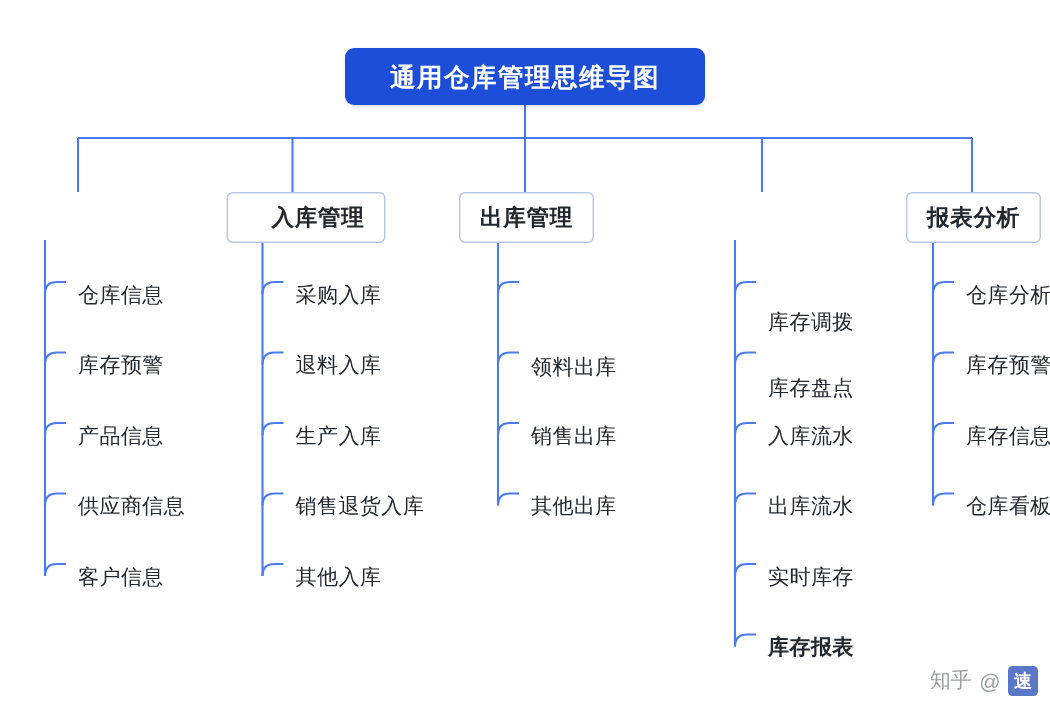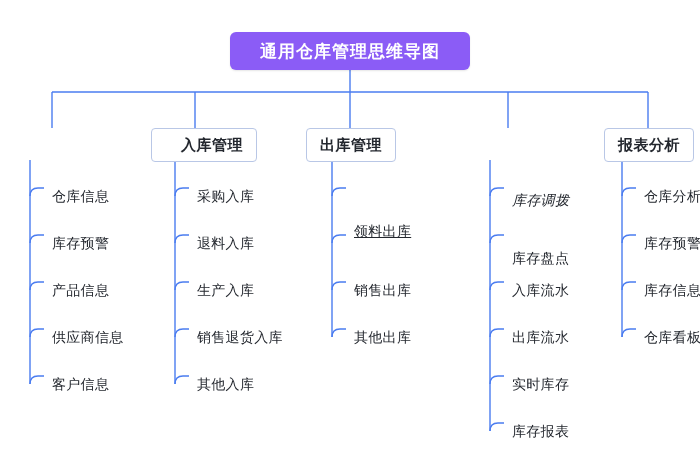--- a/index.html
+++ b/index.html
@@ -25,21 +25,21 @@
     width: 700px;
     height: 470px;
     pointer-events: none;
   }
   .root-node {
     position: absolute;
     left: 230px;
     top: 32px;
     width: 240px;
     height: 38px;
-    background: #8b5cf6;
+    background: #1d4ed8;
     border-radius: 6px;
     color: #ffffff;
     font-size: 17px;
     font-weight: bold;
     display: flex;
     align-items: center;
     justify-content: center;
     letter-spacing: 1px;
     box-shadow: 0 1px 2px rgba(0,0,0,0.10);
   }
@@ -160,30 +160,35 @@
   <div class="leaf-node" style="left:52px; top:282px;">产品信息</div>
   <div class="leaf-node" style="left:52px; top:329px;">供应商信息</div>
   <div class="leaf-node" style="left:52px; top:376px;">客户信息</div>
 
   <div class="leaf-node" style="left:197px; top:188px;">采购入库</div>
   <div class="leaf-node" style="left:197px; top:235px;">退料入库</div>
   <div class="leaf-node" style="left:197px; top:282px;">生产入库</div>
   <div class="leaf-node" style="left:197px; top:329px;">销售退货入库</div>
   <div class="leaf-node" style="left:197px; top:376px;">其他入库</div>
 
-  <div class="leaf-node" style="left:354px; top:223px;text-decoration:underline;">领料出库</div>
+  <div class="leaf-node" style="left:354px; top:236px;">领料出库</div>
   <div class="leaf-node" style="left:354px; top:282px;">销售出库</div>
   <div class="leaf-node" style="left:354px; top:329px;">其他出库</div>
 
-  <div class="leaf-node" style="left:512px; top:192px;font-style:italic;">库存调拨</div>
+  <div class="leaf-node" style="left:512px; top:206px;">库存调拨</div>
   <div class="leaf-node" style="left:512px; top:235px;margin-top:15px;">库存盘点</div>
   <div class="leaf-node" style="left:512px; top:282px;">入库流水</div>
   <div class="leaf-node" style="left:512px; top:329px;">出库流水</div>
   <div class="leaf-node" style="left:512px; top:376px;">实时库存</div>
-  <div class="leaf-node" style="left:512px; top:423px;">库存报表</div>
+  <div class="leaf-node" style="left:512px; top:423px;font-weight:bold;">库存报表</div>
 
   <div class="leaf-node" style="left:644px; top:188px;">仓库分析</div>
   <div class="leaf-node" style="left:644px; top:235px;">库存预警</div>
   <div class="leaf-node" style="left:644px; top:282px;">库存信息</div>
   <div class="leaf-node" style="left:644px; top:329px;">仓库看板</div>
 
+  <div class="watermark">
+    <span class="zhihu">知乎</span>
+    <span class="at">@</span>
+    <span class="logo-box">速</span>
+  </div>
 
 </div>
 
 </body></html>

